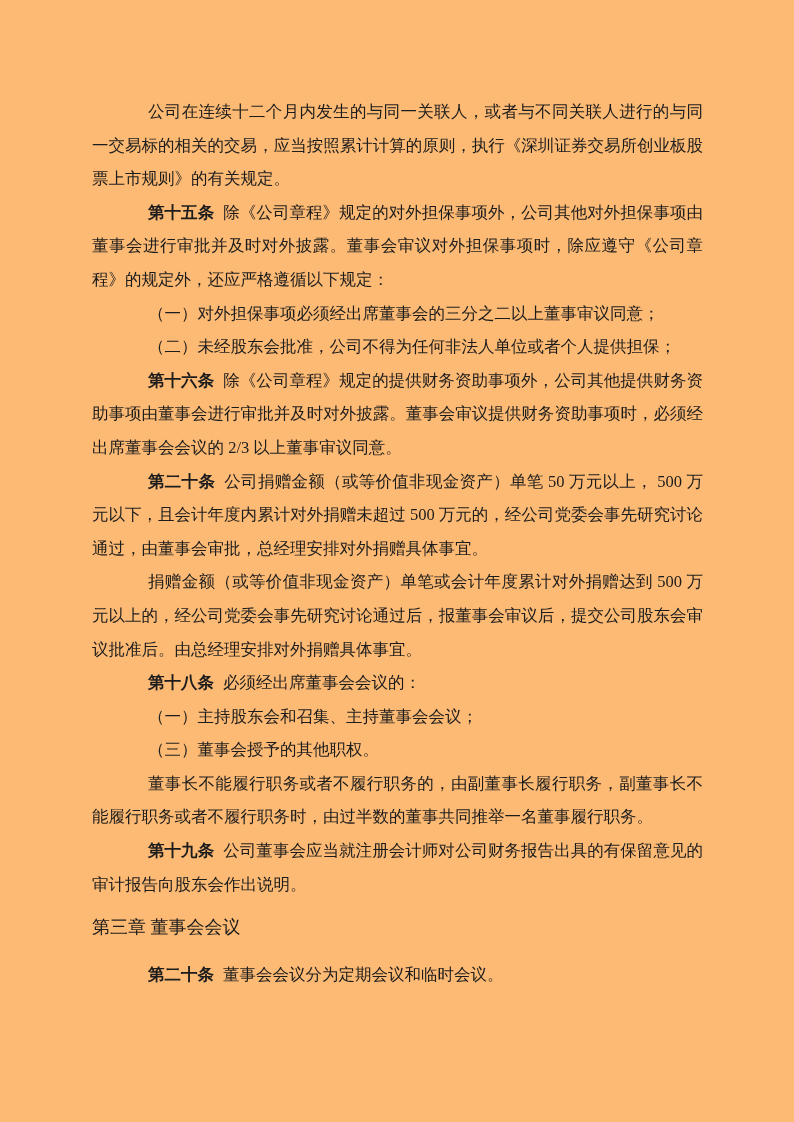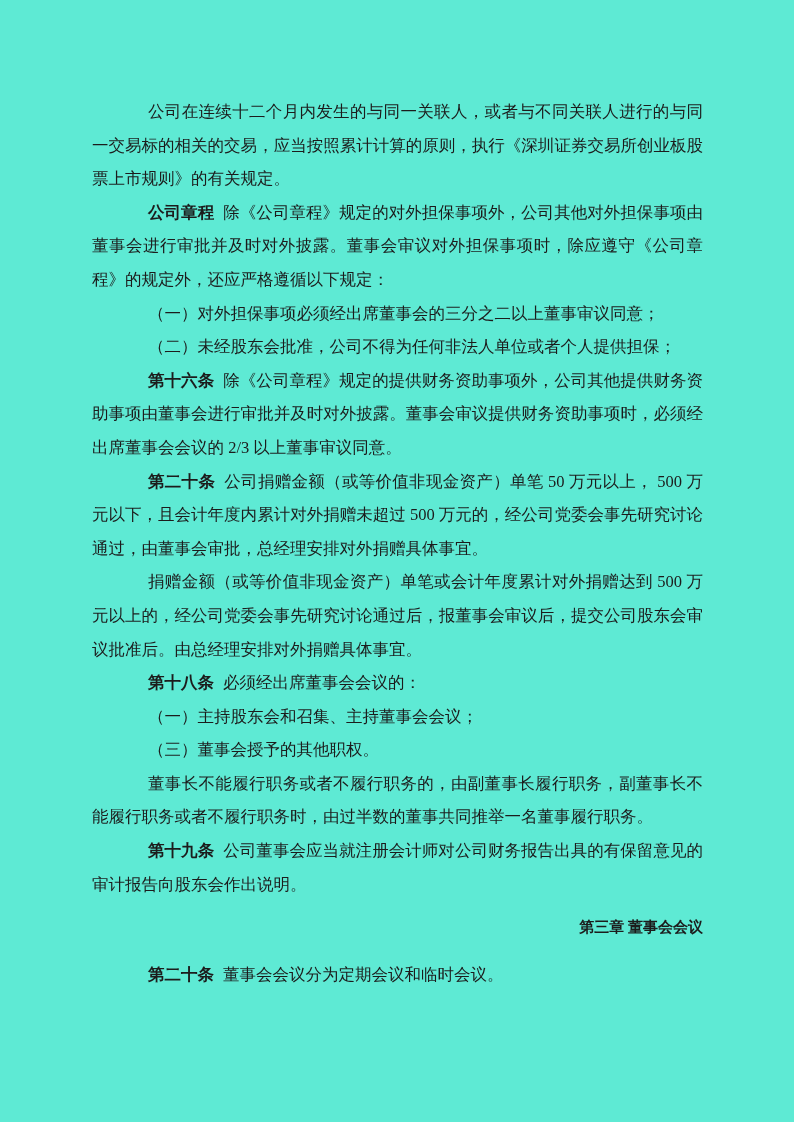--- a/index.html
+++ b/index.html
@@ -1,56 +1,56 @@
 <!DOCTYPE html>
 <html><head>
 <meta charset="utf-8">
 <style>
   html, body { margin: 0; padding: 0; background: #ffffff; }
   .page {
     position: relative;
     width: 794px;
     height: 1122px;
     margin: 0 auto;
-    background: #5eead4;
+    background: #fdba74;
     box-sizing: border-box;
     padding: 95px 91px 0 92px;
     font-family: "Liberation Serif", "DejaVu Serif", serif;
     font-size: 16.5px;
     line-height: 33.6px;
     color: #1c1c1c;
     text-align: justify;
     overflow: hidden;
   }
   .para {
     margin: 0;
     text-indent: 56px;
     word-break: break-all;
   }
   .clause {
     font-weight: bold;
     margin-right: 0.55em;
   }
   .chapter {
-    font-size: 15px;
-    font-weight: bold;
-    text-align: right;
+    font-size: 18px;
+    font-weight: normal;
+    text-align: left;
     text-indent: 0;
     margin: 10px 0 13px 0;
     line-height: 33.6px;
   }
 </style>
 </head>
 <body>
 
 <div class="page">
 
   <p class="para"><span>公司在连续十二个月内发生的与同一关联人，或者与不同关联人进行的与同一交易标的相关的交易，应当按照累计计算的原则，执行《深圳证券交易所创业板股票上市规则》的有关规定。</span></p>
 
-  <p class="para"><b class="clause">公司章程</b><span>除《公司章程》规定的对外担保事项外，公司其他对外担保事项由董事会进行审批并及时对外披露。董事会审议对外担保事项时，除应遵守《公司章程》的规定外，还应严格遵循以下规定：</span></p>
+  <p class="para"><b class="clause">第十五条</b><span>除《公司章程》规定的对外担保事项外，公司其他对外担保事项由董事会进行审批并及时对外披露。董事会审议对外担保事项时，除应遵守《公司章程》的规定外，还应严格遵循以下规定：</span></p>
 
   <p class="para"><span>（一）对外担保事项必须经出席董事会的三分之二以上董事审议同意；</span></p>
 
   <p class="para"><span>（二）未经股东会批准，公司不得为任何非法人单位或者个人提供担保；</span></p>
 
 
   <p class="para"><b class="clause">第十六条</b><span>除《公司章程》规定的提供财务资助事项外，公司其他提供财务资助事项由董事会进行审批并及时对外披露。董事会审议提供财务资助事项时，必须经出席董事会会议的 2/3 以上董事审议同意。</span></p>
 
   <p class="para"><b class="clause">第二十条</b><span>公司捐赠金额（或等价值非现金资产）单笔 50 万元以上， 500 万元以下，且会计年度内累计对外捐赠未超过 500 万元的，经公司党委会事先研究讨论通过，由董事会审批，总经理安排对外捐赠具体事宜。</span></p>
 

